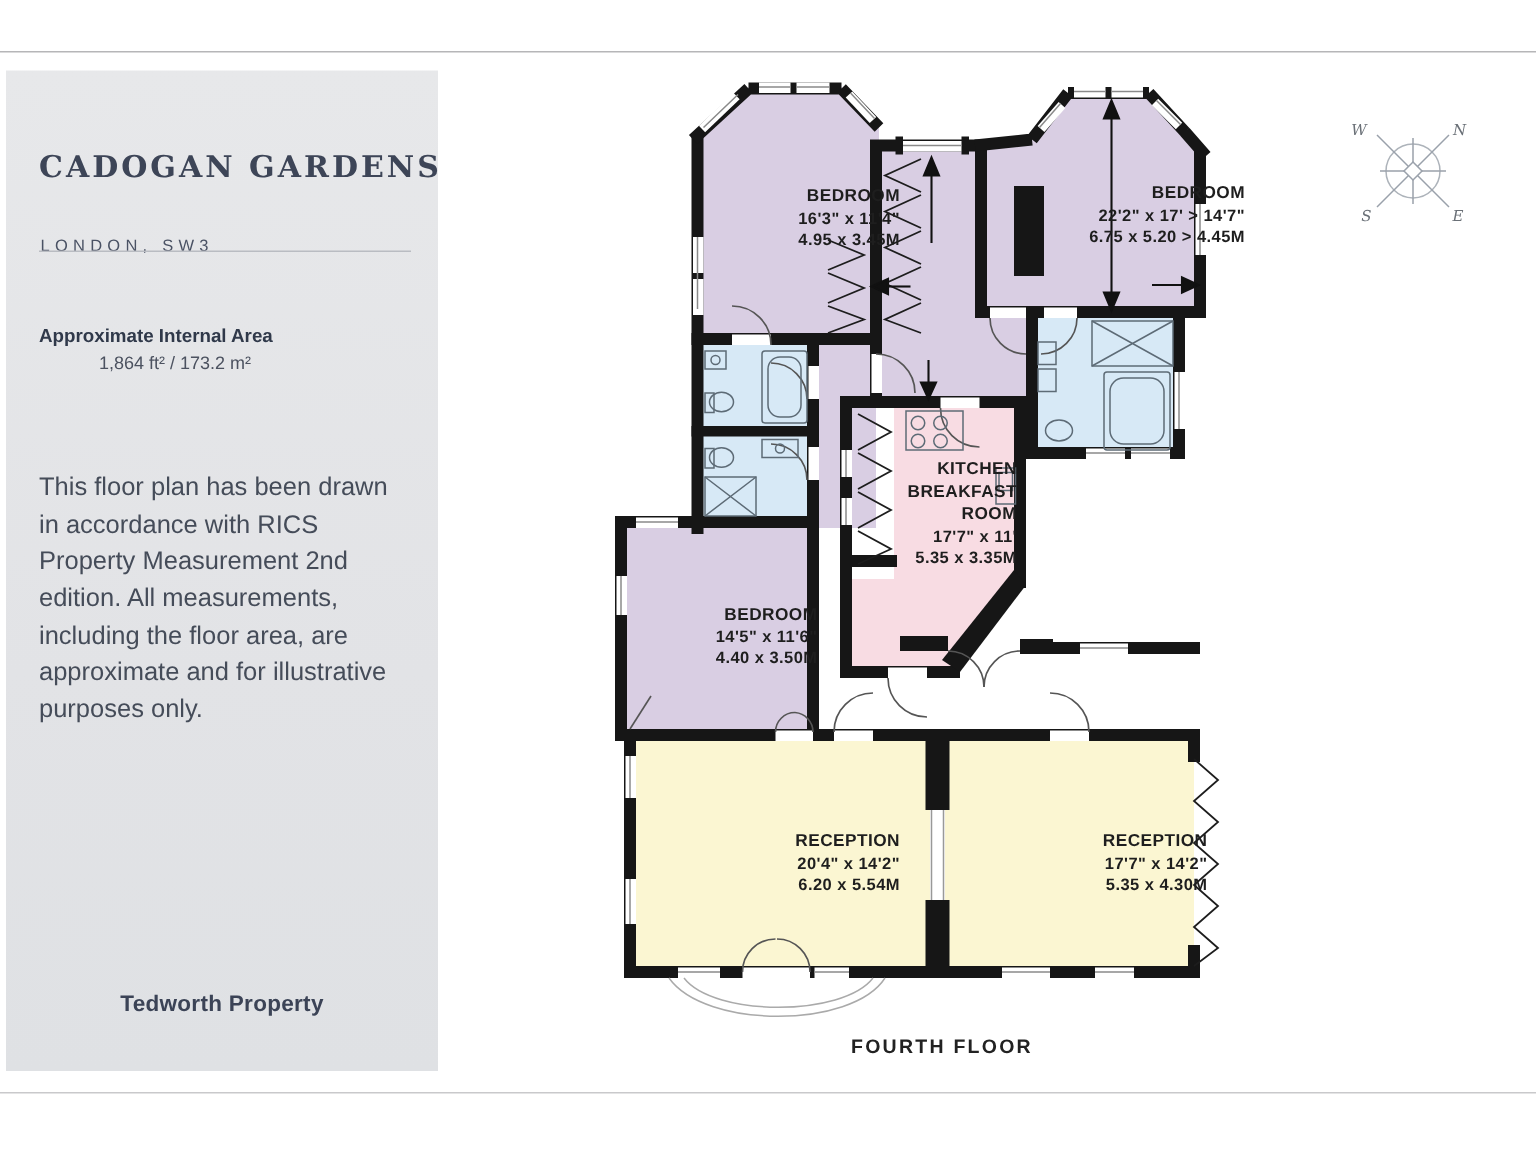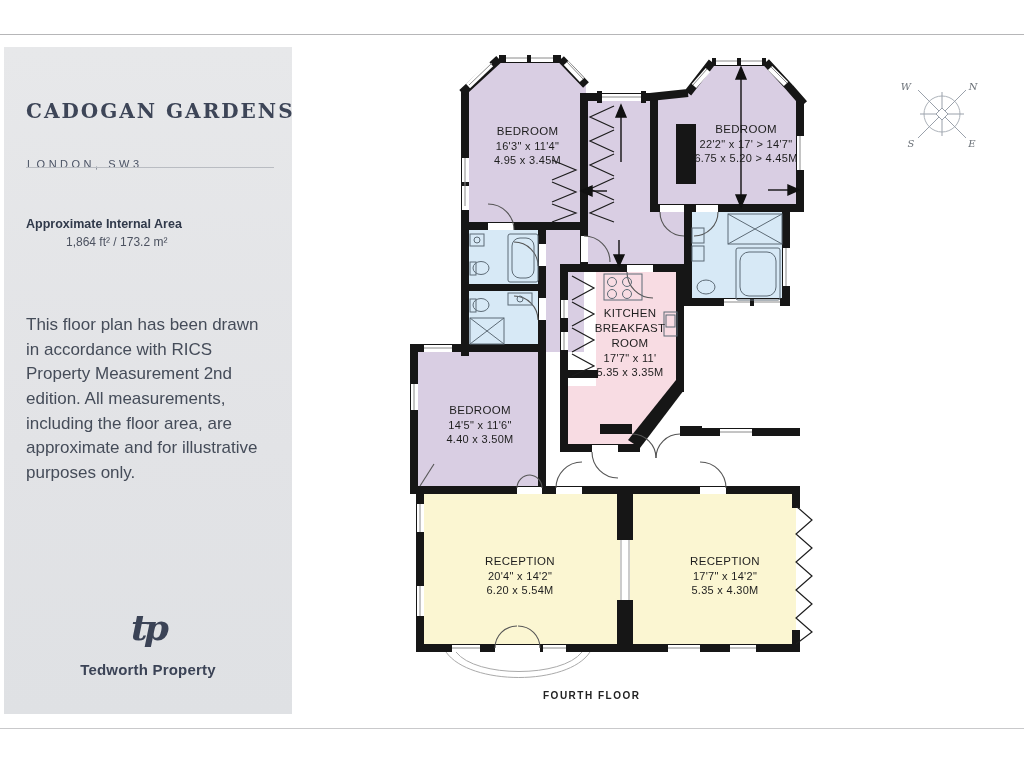--- a/index.html
+++ b/index.html
@@ -19,43 +19,42 @@
   .sb-hr{position:absolute;left:22px;top:120px;width:248px;height:1px;background:#b9bcc2;}
   .sb-area-h{position:absolute;left:22px;top:170px;font-size:12.5px;font-weight:bold;color:#30394a;}
   .sb-area-v{position:absolute;left:22px;top:188px;font-size:12px;color:#4c5260;margin-left:40px;}
   .sb-disc{position:absolute;left:22px;top:218px;width:250px;font-size:17px;line-height:1.45;color:#454c59;margin-top:48px;}
   .sb-logo{position:absolute;left:0;bottom:36px;width:100%;text-align:center;color:#3b4356;}
   .sb-mono{font-family:"DejaVu Serif",serif;font-style:italic;font-weight:bold;
            font-size:36px;line-height:0.9;letter-spacing:-4px;}
   .sb-logotext{font-size:15px;font-weight:bold;margin-top:18px;letter-spacing:.2px;}
 
   
-  .room-label{position:absolute;text-align:center;color:#1e1e1e;font-size:11px;
-              font-weight:400;line-height:1.3;letter-spacing:.3px;}
+  .room-label{position:absolute;text-align:right;color:#1e1e1e;font-size:11px;
+              font-weight:700;line-height:1.3;letter-spacing:.3px;}
   .room-label .nm{font-size:11.5px;}
-  .caption{position:absolute;left:543px;top:690px;width:170px;text-align:left;
-           font-size:10px;letter-spacing:1.5px;color:#222;font-weight:600;}
+  .caption{position:absolute;left:543px;top:690px;width:170px;text-align:center;
+           font-size:13px;letter-spacing:1.5px;color:#222;font-weight:600;}
   svg{position:absolute;left:0;top:0;}
 </style>
 </head>
 <body>
 
 <div class="stage">
   <div class="rule top"></div>
   <div class="rule bottom"></div>
 
   <aside class="sidebar">
     <div class="sb-title">CADOGAN GARDENS</div>
     <div class="sb-sub">LONDON, SW3</div>
     <div class="sb-hr"></div>
     <div class="sb-area-h">Approximate Internal Area</div>
     <div class="sb-area-v">1,864 ft² / 173.2 m²</div>
     <p class="sb-disc">This floor plan has been drawn in accordance with RICS Property Measurement 2nd edition. All measurements, including the floor area, are approximate and for illustrative purposes only.</p>
     <div class="sb-logo">
-      <div class="sb-mono">tp</div>
       <div class="sb-logotext">Tedworth Property</div>
     </div>
   </aside>
 
   <svg width="1024" height="768" viewBox="0 0 1024 768">
 
     <g fill="#d9cee3">
       <polygon points="462,94 499,58 561,58 586,84 586,228 462,228"></polygon>
       <polygon points="652,96 689,92 712,62 766,62 790,88 804,104 804,208 726,208 726,244 652,244"></polygon>
       <rect x="412" y="346" width="132" height="146"></rect>

